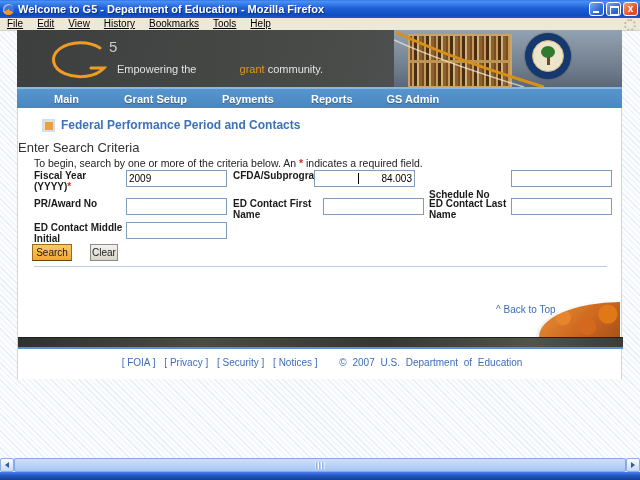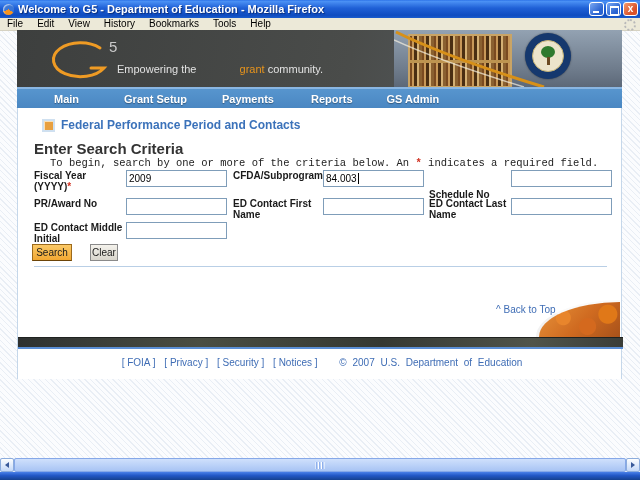--- a/index.html
+++ b/index.html
@@ -32,21 +32,21 @@
   .wbtn.close{background:linear-gradient(135deg,#f49a6c,#d9512a 70%);
     color:#fff;font-size:10px;font-weight:bold;line-height:12px;text-align:center;}
   .wbtn.min::after{content:"";position:absolute;left:3px;bottom:2px;width:6px;height:2px;background:#fff;}
   .wbtn.max::after{content:"";position:absolute;left:3px;top:3px;width:7px;height:6px;
     border:1px solid #fff;border-top-width:2px;}
   .menubar{
     position:absolute;left:0;top:18px;width:640px;height:12px;
     background:#ece9d8;border-bottom:1px solid #d6d2c2;
     display:flex;align-items:center;font-size:10px;color:#000;
   }
-  .menu-item{padding:5px 7px;line-height:12px;}
+  .menu-item{padding:5px 7px;line-height:12px;text-decoration:underline;}
   .throbber{
     position:absolute;right:4px;top:1px;width:8px;height:8px;border-radius:50%;
     border:2px dotted #b9b9b9;
   }
   
   .viewport{
     position:absolute;left:0;top:31px;width:640px;height:427px;
     background:repeating-linear-gradient(45deg,#fbfcfe 0px,#fbfcfe 3px,#e9eef5 3px,#e9eef5 4px);
   }
   
@@ -100,22 +100,22 @@
     position:absolute;left:17px;top:77px;width:605px;height:271px;
     background:#fff;border-left:1px solid #c5d7ea;border-right:1px solid #c5d7ea;
     box-sizing:border-box;
   }
   .title-row{position:absolute;left:24px;top:10px;display:flex;align-items:center;gap:6px;}
   .title-icon{
     width:9px;height:9px;background:#e8a040;border:2px solid #cfe0f0;
     box-shadow:inset 1px 1px 0 #f8e0b8;
   }
   .page-title{font-size:12px;font-weight:bold;color:#3b72ba;white-space:nowrap;}
-  .section-heading{position:absolute;left:16px;top:32px;font-size:15px;font-weight:bold;color:#333;}
-  .instructions{position:absolute;left:32px;top:49px;font-size:10.5px;color:#222;font-family:Liberation Mono, monospace;}
+  .section-heading{position:absolute;left:0;top:32px;font-size:13px;font-weight:normal;color:#333;}
+  .instructions{position:absolute;left:16px;top:49px;font-size:10.5px;color:#222;}
   .instructions .req{color:#d03020;font-weight:bold;}
   .req{color:#d03020;}
   .f-label{
     position:absolute;font-size:10px;font-weight:bold;color:#1a1a1a;line-height:11px;
   }
   .f-input{
     position:absolute;width:95px;height:15px;border:1px solid #7f9db9;
     font-size:10px;font-family:"Liberation Sans","DejaVu Sans",sans-serif;
     padding:0 2px;box-sizing:content-box;background:#fff;color:#000;
   }
@@ -254,21 +254,21 @@
       <div class="page-title">Federal Performance Period and Contacts</div>
     </div>
 
     <div class="section-heading">Enter Search Criteria</div>
 
     <div class="instructions"><span>To begin, search by one or more of the criteria below. An </span><span class="req">*</span><span> indicates a required field.</span></div>
 
     <div class="f-label" style="left:16px;top:62px;width:88px;"><span>Fiscal Year (YYYY)</span><span class="req">*</span></div>
     <input class="f-input" style="left: 108px; top: 62px;" value="2009">
     <div class="f-label" style="left:215px;top:62px;width:96px;">CFDA/Subprogram</div>
-    <input class="f-input" style="left: 305px; top: 62px;" value="84.003">
+    <input class="f-input" style="left: 296px; top: 62px; text-align: right;" value="84.003">
     <div class="caret" style="left:340px;top:65px;"></div>
     <div class="f-label" style="left:411px;top:54px;width:80px;margin-top:27px;">Schedule No</div>
     <input class="f-input" style="left: 493px; top: 62px;" value="">
 
     <div class="f-label" style="left:16px;top:90px;width:88px;">PR/Award No</div>
     <input class="f-input" style="left: 108px; top: 90px;" value="">
     <div class="f-label" style="left:215px;top:90px;width:85px;">ED Contact First Name</div>
     <input class="f-input" style="left: 305px; top: 90px;" value="">
     <div class="f-label" style="left:411px;top:90px;width:80px;">ED Contact Last Name</div>
     <input class="f-input" style="left: 493px; top: 90px;" value="">

